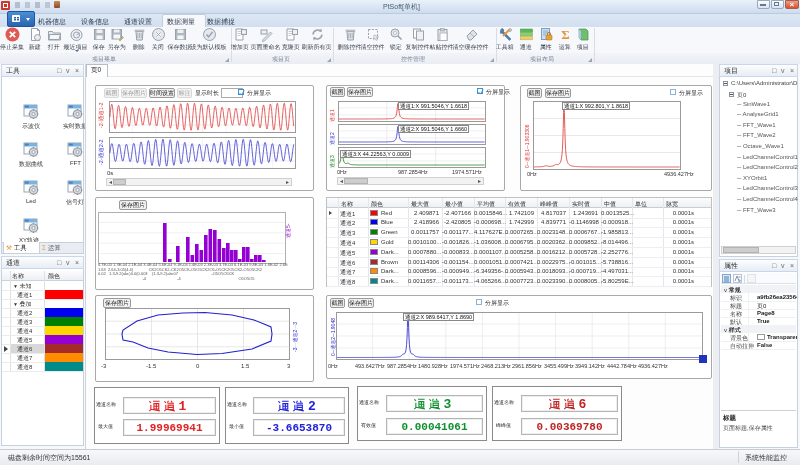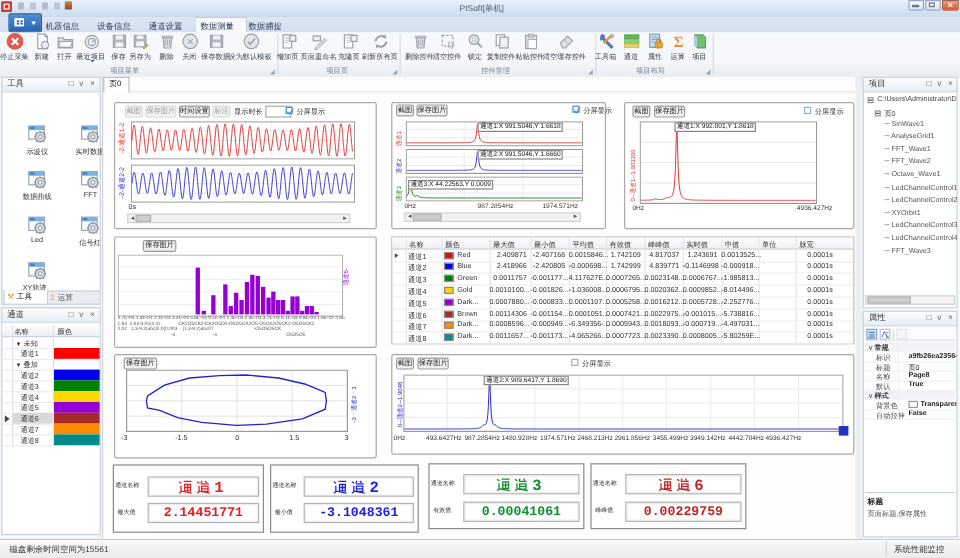--- a/index.html
+++ b/index.html
@@ -727,40 +727,40 @@
       <path d="M4.6 2h6M5.4 4.2h4.4v5h-4.4zM5.4 6.6h4.4M7.6 4.2v4.8"></path>
     </g>
   </svg>
 <svg class="abs" style="left:162.5px;top:399px;" width="13.200000000000001" height="13.200000000000001" viewBox="0 0 12 12">
     <g fill="none" stroke="#e02222" stroke-width="1">
       <path d="M1.2 2.2l1.6 1.2M2.6 5.2v4M1.2 11l1.6-1.6 8 1.4"></path>
       <path d="M5 1.6l-1 1.6M7.4 1.6l1 1.6M4 3.8h6M4.6 5.6h4.8v4h-4.8zM4.6 7.6h4.8"></path>
     </g>
   </svg>
 <div class="abs" style="left:178.5px;top:399px;font-size:13px;font-weight:bold;color:#e02222;font-family:'Liberation Mono',monospace;">1</div>
-<div class="abs" style="left:123px;top:422.5px;width:93px;text-align:center;font-size:11px;font-weight:bold;color:#e02222;font-family:'Liberation Mono',monospace;letter-spacing:0px;line-height:11px;">2.14451771</div>
+<div class="abs" style="left:123px;top:422.5px;width:93px;text-align:center;font-size:11px;font-weight:bold;color:#e02222;font-family:'Liberation Mono',monospace;letter-spacing:0px;line-height:11px;">1.99969941</div>
 <div class="ledpanel" style="left:225px;top:387px;width:124px;height:57px;"></div>
 <div class="abs" style="left:227px;top:401px;font-size:5px;color:#333;">通道名称</div>
 <div class="abs" style="left:229px;top:423px;font-size:5px;color:#333;">最小值</div>
 <div class="ledbox" style="left:253px;top:397px;width:92px;height:17px;"></div>
 <div class="ledbox" style="left:253px;top:419px;width:92px;height:17px;"></div>
 <svg class="abs" style="left:277.0px;top:399px;" width="13.200000000000001" height="13.200000000000001" viewBox="0 0 12 12">
     <g fill="none" stroke="#2222dd" stroke-width="1">
       <path d="M1.2 2.2l1.6 1.2M2.6 5.2v4M1.2 11l1.6-1.6 8 1.4"></path>
       <path d="M4.6 2h6M5.4 4.2h4.4v5h-4.4zM5.4 6.6h4.4M7.6 4.2v4.8"></path>
     </g>
   </svg>
 <svg class="abs" style="left:292.0px;top:399px;" width="13.200000000000001" height="13.200000000000001" viewBox="0 0 12 12">
     <g fill="none" stroke="#2222dd" stroke-width="1">
       <path d="M1.2 2.2l1.6 1.2M2.6 5.2v4M1.2 11l1.6-1.6 8 1.4"></path>
       <path d="M5 1.6l-1 1.6M7.4 1.6l1 1.6M4 3.8h6M4.6 5.6h4.8v4h-4.8zM4.6 7.6h4.8"></path>
     </g>
   </svg>
 <div class="abs" style="left:308.0px;top:399px;font-size:13px;font-weight:bold;color:#2222dd;font-family:'Liberation Mono',monospace;">2</div>
-<div class="abs" style="left:253px;top:422.5px;width:92px;text-align:center;font-size:11px;font-weight:bold;color:#2222dd;font-family:'Liberation Mono',monospace;letter-spacing:0px;line-height:11px;">-3.1048361</div>
+<div class="abs" style="left:253px;top:422.5px;width:92px;text-align:center;font-size:11px;font-weight:bold;color:#2222dd;font-family:'Liberation Mono',monospace;letter-spacing:0px;line-height:11px;">-3.6653870</div>
 <div class="ledpanel" style="left:357px;top:386px;width:130px;height:55px;"></div>
 <div class="abs" style="left:359px;top:399px;font-size:5px;color:#333;">通道名称</div>
 <div class="abs" style="left:361px;top:422px;font-size:5px;color:#333;">有效值</div>
 <div class="ledbox" style="left:386px;top:395px;width:97px;height:17px;"></div>
 <div class="ledbox" style="left:386px;top:418px;width:97px;height:17px;"></div>
 <svg class="abs" style="left:412.5px;top:397px;" width="13.200000000000001" height="13.200000000000001" viewBox="0 0 12 12">
     <g fill="none" stroke="#109030" stroke-width="1">
       <path d="M1.2 2.2l1.6 1.2M2.6 5.2v4M1.2 11l1.6-1.6 8 1.4"></path>
       <path d="M4.6 2h6M5.4 4.2h4.4v5h-4.4zM5.4 6.6h4.4M7.6 4.2v4.8"></path>
     </g>
@@ -784,21 +784,21 @@
       <path d="M4.6 2h6M5.4 4.2h4.4v5h-4.4zM5.4 6.6h4.4M7.6 4.2v4.8"></path>
     </g>
   </svg>
 <svg class="abs" style="left:562.5px;top:397px;" width="13.200000000000001" height="13.200000000000001" viewBox="0 0 12 12">
     <g fill="none" stroke="#c02525" stroke-width="1">
       <path d="M1.2 2.2l1.6 1.2M2.6 5.2v4M1.2 11l1.6-1.6 8 1.4"></path>
       <path d="M5 1.6l-1 1.6M7.4 1.6l1 1.6M4 3.8h6M4.6 5.6h4.8v4h-4.8zM4.6 7.6h4.8"></path>
     </g>
   </svg>
 <div class="abs" style="left:578.5px;top:397px;font-size:13px;font-weight:bold;color:#c02525;font-family:'Liberation Mono',monospace;">6</div>
-<div class="abs" style="left:521px;top:421.5px;width:97px;text-align:center;font-size:11px;font-weight:bold;color:#c02525;font-family:'Liberation Mono',monospace;letter-spacing:0px;line-height:11px;">0.00229759</div>
+<div class="abs" style="left:521px;top:421.5px;width:97px;text-align:center;font-size:11px;font-weight:bold;color:#c02525;font-family:'Liberation Mono',monospace;letter-spacing:0px;line-height:11px;">0.00369780</div>
 <div class="abs" style="left:719px;top:64px;width:81px;height:385px;background:#f7f8fa;"></div>
 <div class="abs" style="left:719px;top:64px;width:79px;height:193px;background:#fff;border:1px solid #c5d1e1;"></div>
 <div class="hdr" style="left:719px;top:64px;width:79px;">项目</div>
 <div class="hdric" style="left:772px;top:67px;">□</div>
 <div class="hdric" style="left:781px;top:67px;">v</div>
 <div class="hdric" style="left:790px;top:67px;">×</div>
 <div class="abs" style="left:723px;top:81px;width:5px;height:5px;border:1px solid #8a919c;background:#fff;"></div>
 <div class="abs" style="left:724px;top:83px;width:3px;height:1px;background:#555;"></div>
 <div class="abs" style="left:731px;top:80px;font-size:6px;color:#444;white-space:nowrap;width:66px;overflow:hidden;">C:\Users\Administrator\Des</div>
 <div class="abs" style="left:729px;top:92px;width:5px;height:5px;border:1px solid #8a919c;background:#fff;"></div>

